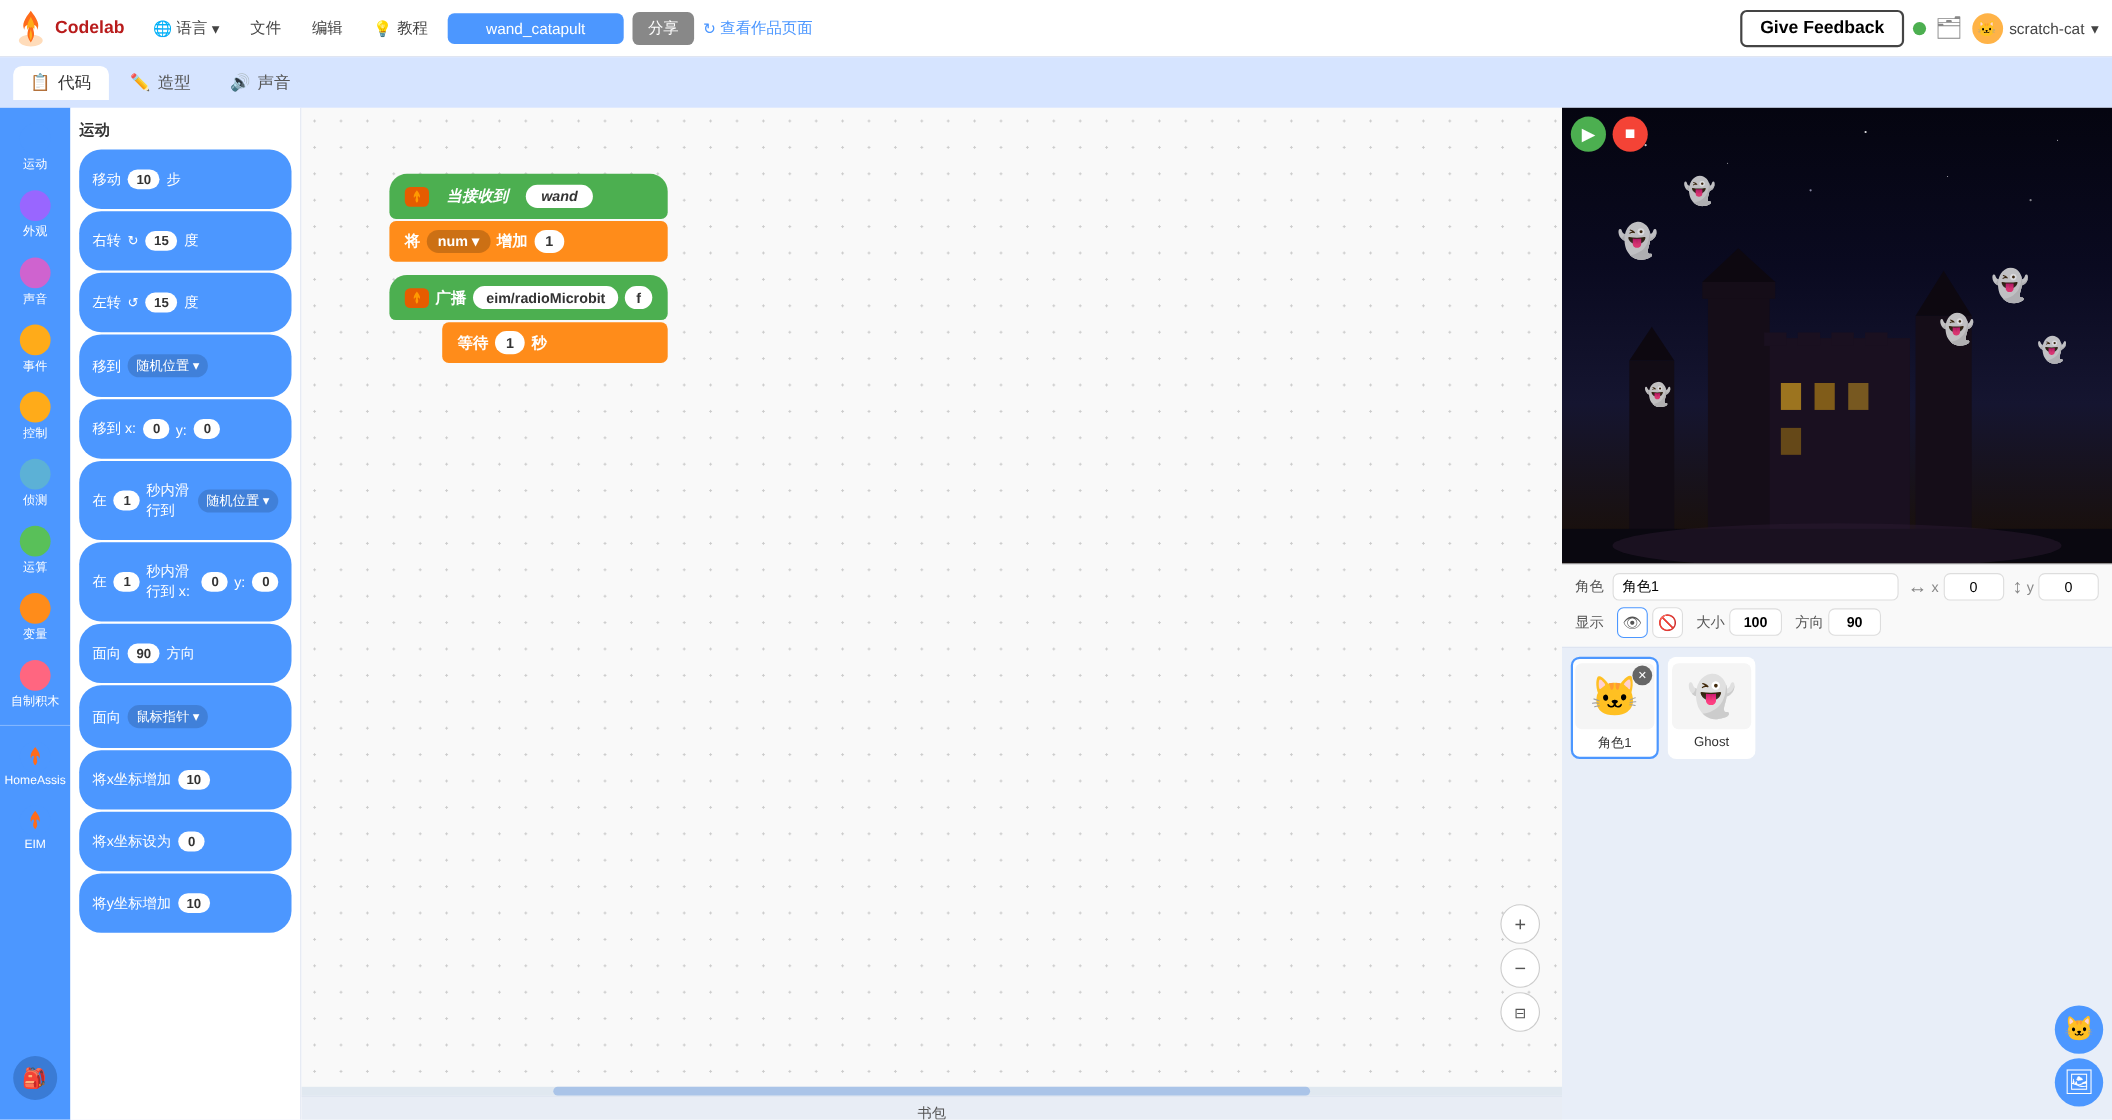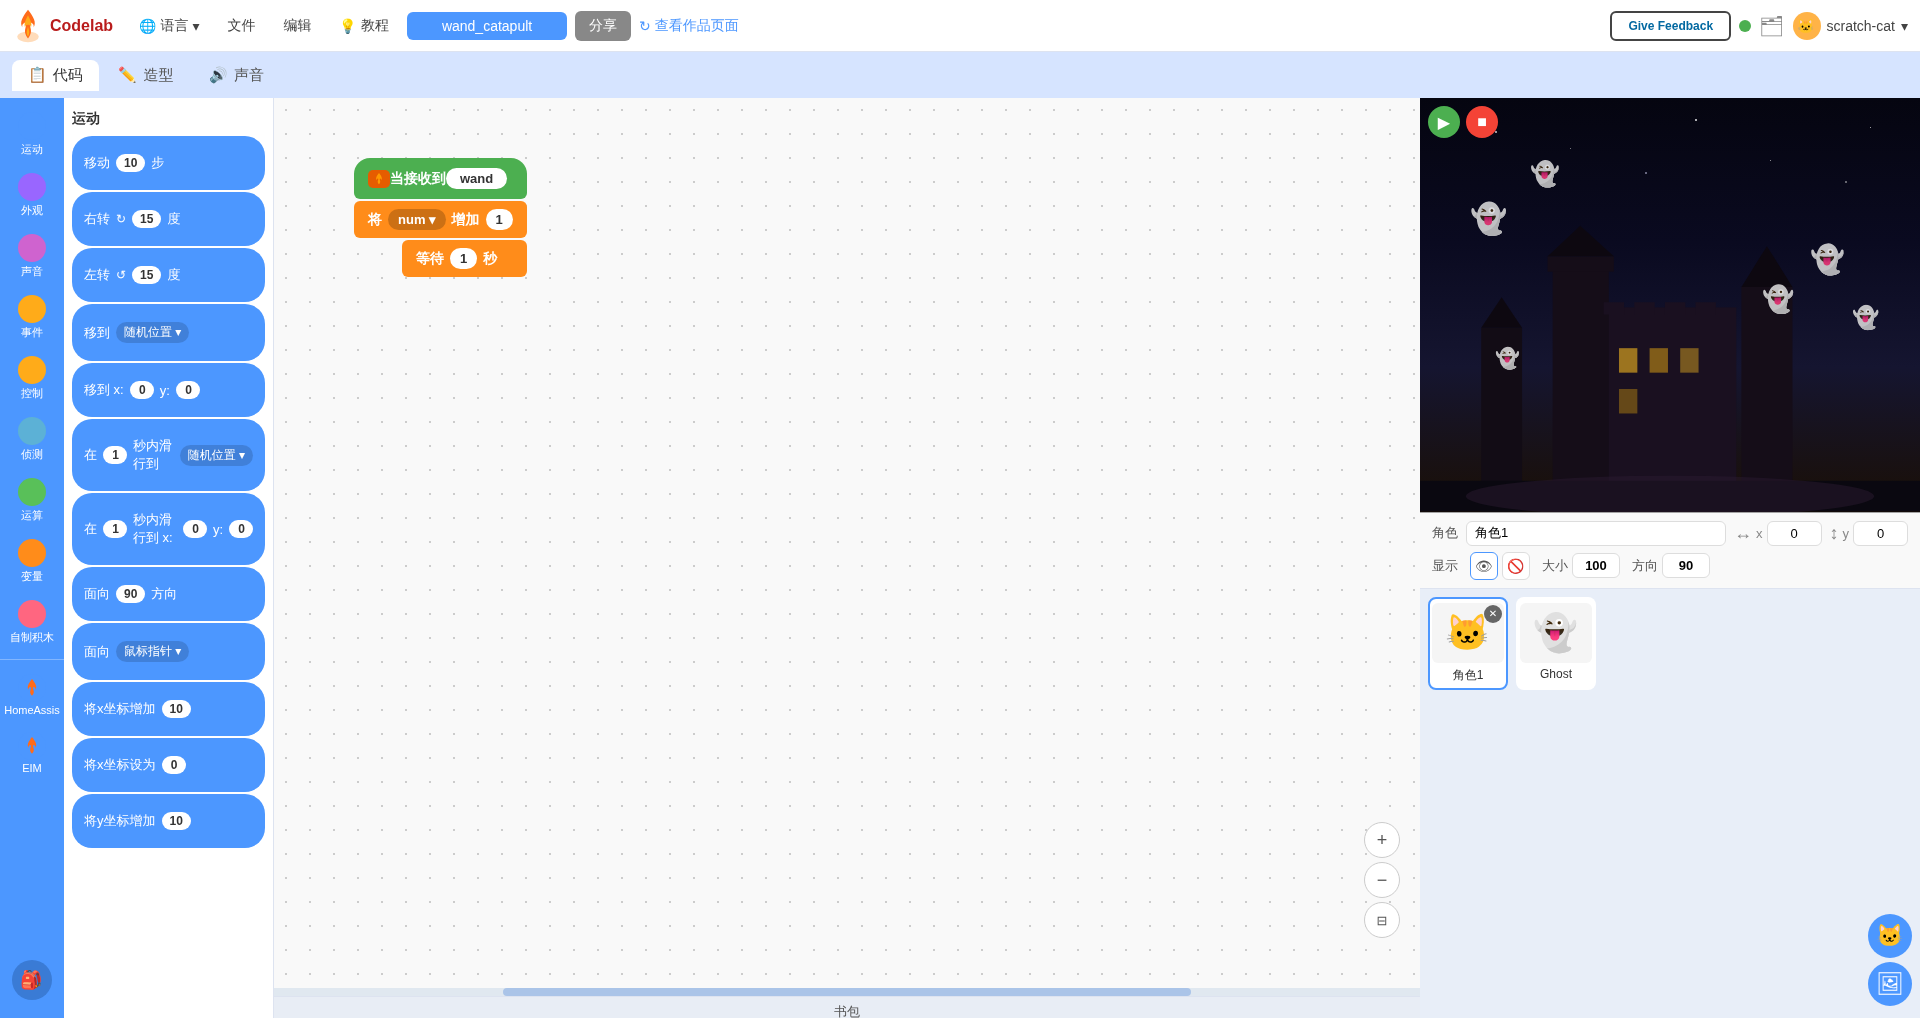--- a/index.html
+++ b/index.html
@@ -28,21 +28,21 @@
       background: #888; color: #fff; border: none; border-radius: 6px;
       padding: 6px 14px; font-size: 14px; cursor: pointer;
     }
     .view-btn {
       display: flex; align-items: center; gap: 4px;
       color: #4c97ff; font-size: 14px; cursor: pointer; border: none; background: transparent;
     }
     .spacer { flex: 1; }
     .give-feedback-btn {
       background: #fff; border: 2px solid #444; border-radius: 6px;
-      padding: 6px 16px; font-size: 12px; font-weight: 600; cursor: pointer; color: #0369a1;
+      padding: 6px 16px; font-size: 16px; font-weight: 600; cursor: pointer; color: #000000;
     }
     .online-dot { width: 12px; height: 12px; background: #4caf50; border-radius: 50%; }
     .folder-icon { font-size: 20px; color: #888; cursor: pointer; }
     .user-avatar {
       display: flex; align-items: center; gap: 6px; cursor: pointer;
       font-size: 14px; color: #444;
     }
     .avatar-img {
       width: 28px; height: 28px; border-radius: 50%; background: #ffb347;
       display: flex; align-items: center; justify-content: center; font-size: 14px;
@@ -448,38 +448,48 @@
       <span>将y坐标增加</span>
       <span class="block-input">10</span>
     </div>
   </div>
 
   <div class="script-area">
     <div class="script-canvas">
 
       <div class="blocks-on-canvas" style="top:60px;left:80px;">
 
-        <div style="display:flex;align-items:center;gap:0;background:#4caf50;border-radius:16px 16px 6px 6px;padding:10px 14px;margin-bottom:2px;color:#fff;font-size:14px;font-weight:600;">
+        <div style="display:flex;align-items:center;gap:16px;background:#4caf50;border-radius:16px 16px 6px 6px;padding:10px 14px;margin-bottom:2px;color:#fff;font-size:14px;font-weight:600;font-style:italic;">
           <div style="background:#e65c00;border-radius:5px;padding:2px 5px;font-size:10px;display:flex;align-items:center;">
             <svg width="12" height="14" viewBox="0 0 32 36">
               <path d="M16 2 C10 10 6 16 10 22 C8 18 14 14 14 18 C14 22 10 26 16 32 C22 26 18 22 18 18 C18 14 24 18 22 22 C26 16 22 10 16 2Z" fill="#ff9900"></path>
             </svg>
           </div>
           <span>当接收到</span>
           <span style="background:#fff;color:#333;border-radius:20px;padding:3px 14px;font-size:13px;font-weight:700;">wand</span>
         </div>
 
         <div style="display:flex;align-items:center;gap:6px;background:#ff8c1a;border-radius:6px;padding:8px 14px;margin-bottom:2px;color:#fff;font-size:14px;font-weight:600;">
           <span>将</span>
           <span style="background:rgba(0,0,0,0.2);border-radius:12px;padding:3px 10px;font-size:13px;cursor:pointer;display:flex;align-items:center;gap:3px;">num ▾</span>
           <span>增加</span>
           <span style="background:#fff;color:#333;border-radius:20px;padding:3px 10px;font-size:13px;font-weight:700;">1</span>
         </div>
 
 
+        <div style="display:flex;align-items:center;gap:6px;background:#4caf50;border-radius:16px 16px 6px 6px;padding:10px 14px;margin-bottom:2px;color:#fff;font-size:14px;font-weight:600;margin-top:12px;">
+          <div style="background:#e65c00;border-radius:5px;padding:2px 5px;font-size:10px;display:flex;align-items:center;">
+            <svg width="12" height="14" viewBox="0 0 32 36">
+              <path d="M16 2 C10 10 6 16 10 22 C8 18 14 14 14 18 C14 22 10 26 16 32 C22 26 18 22 18 18 C18 14 24 18 22 22 C26 16 22 10 16 2Z" fill="#ff9900"></path>
+            </svg>
+          </div>
+          <span>广播</span>
+          <span style="background:#fff;color:#333;border-radius:20px;padding:3px 12px;font-size:13px;font-weight:700;">eim/radioMicrobit</span>
+          <span style="background:#fff;color:#333;border-radius:20px;padding:3px 10px;font-size:13px;font-weight:700;">f</span>
+        </div>
 
         <div style="display:flex;align-items:center;gap:6px;background:#ff8c1a;border-radius:6px;padding:8px 14px;margin-bottom:2px;color:#fff;font-size:14px;font-weight:600;margin-left:48px;">
           <span>等待</span>
           <span style="background:#fff;color:#333;border-radius:20px;padding:3px 10px;font-size:13px;font-weight:700;">1</span>
           <span>秒</span>
         </div>
 
       </div>
 
       <div class="zoom-controls">

